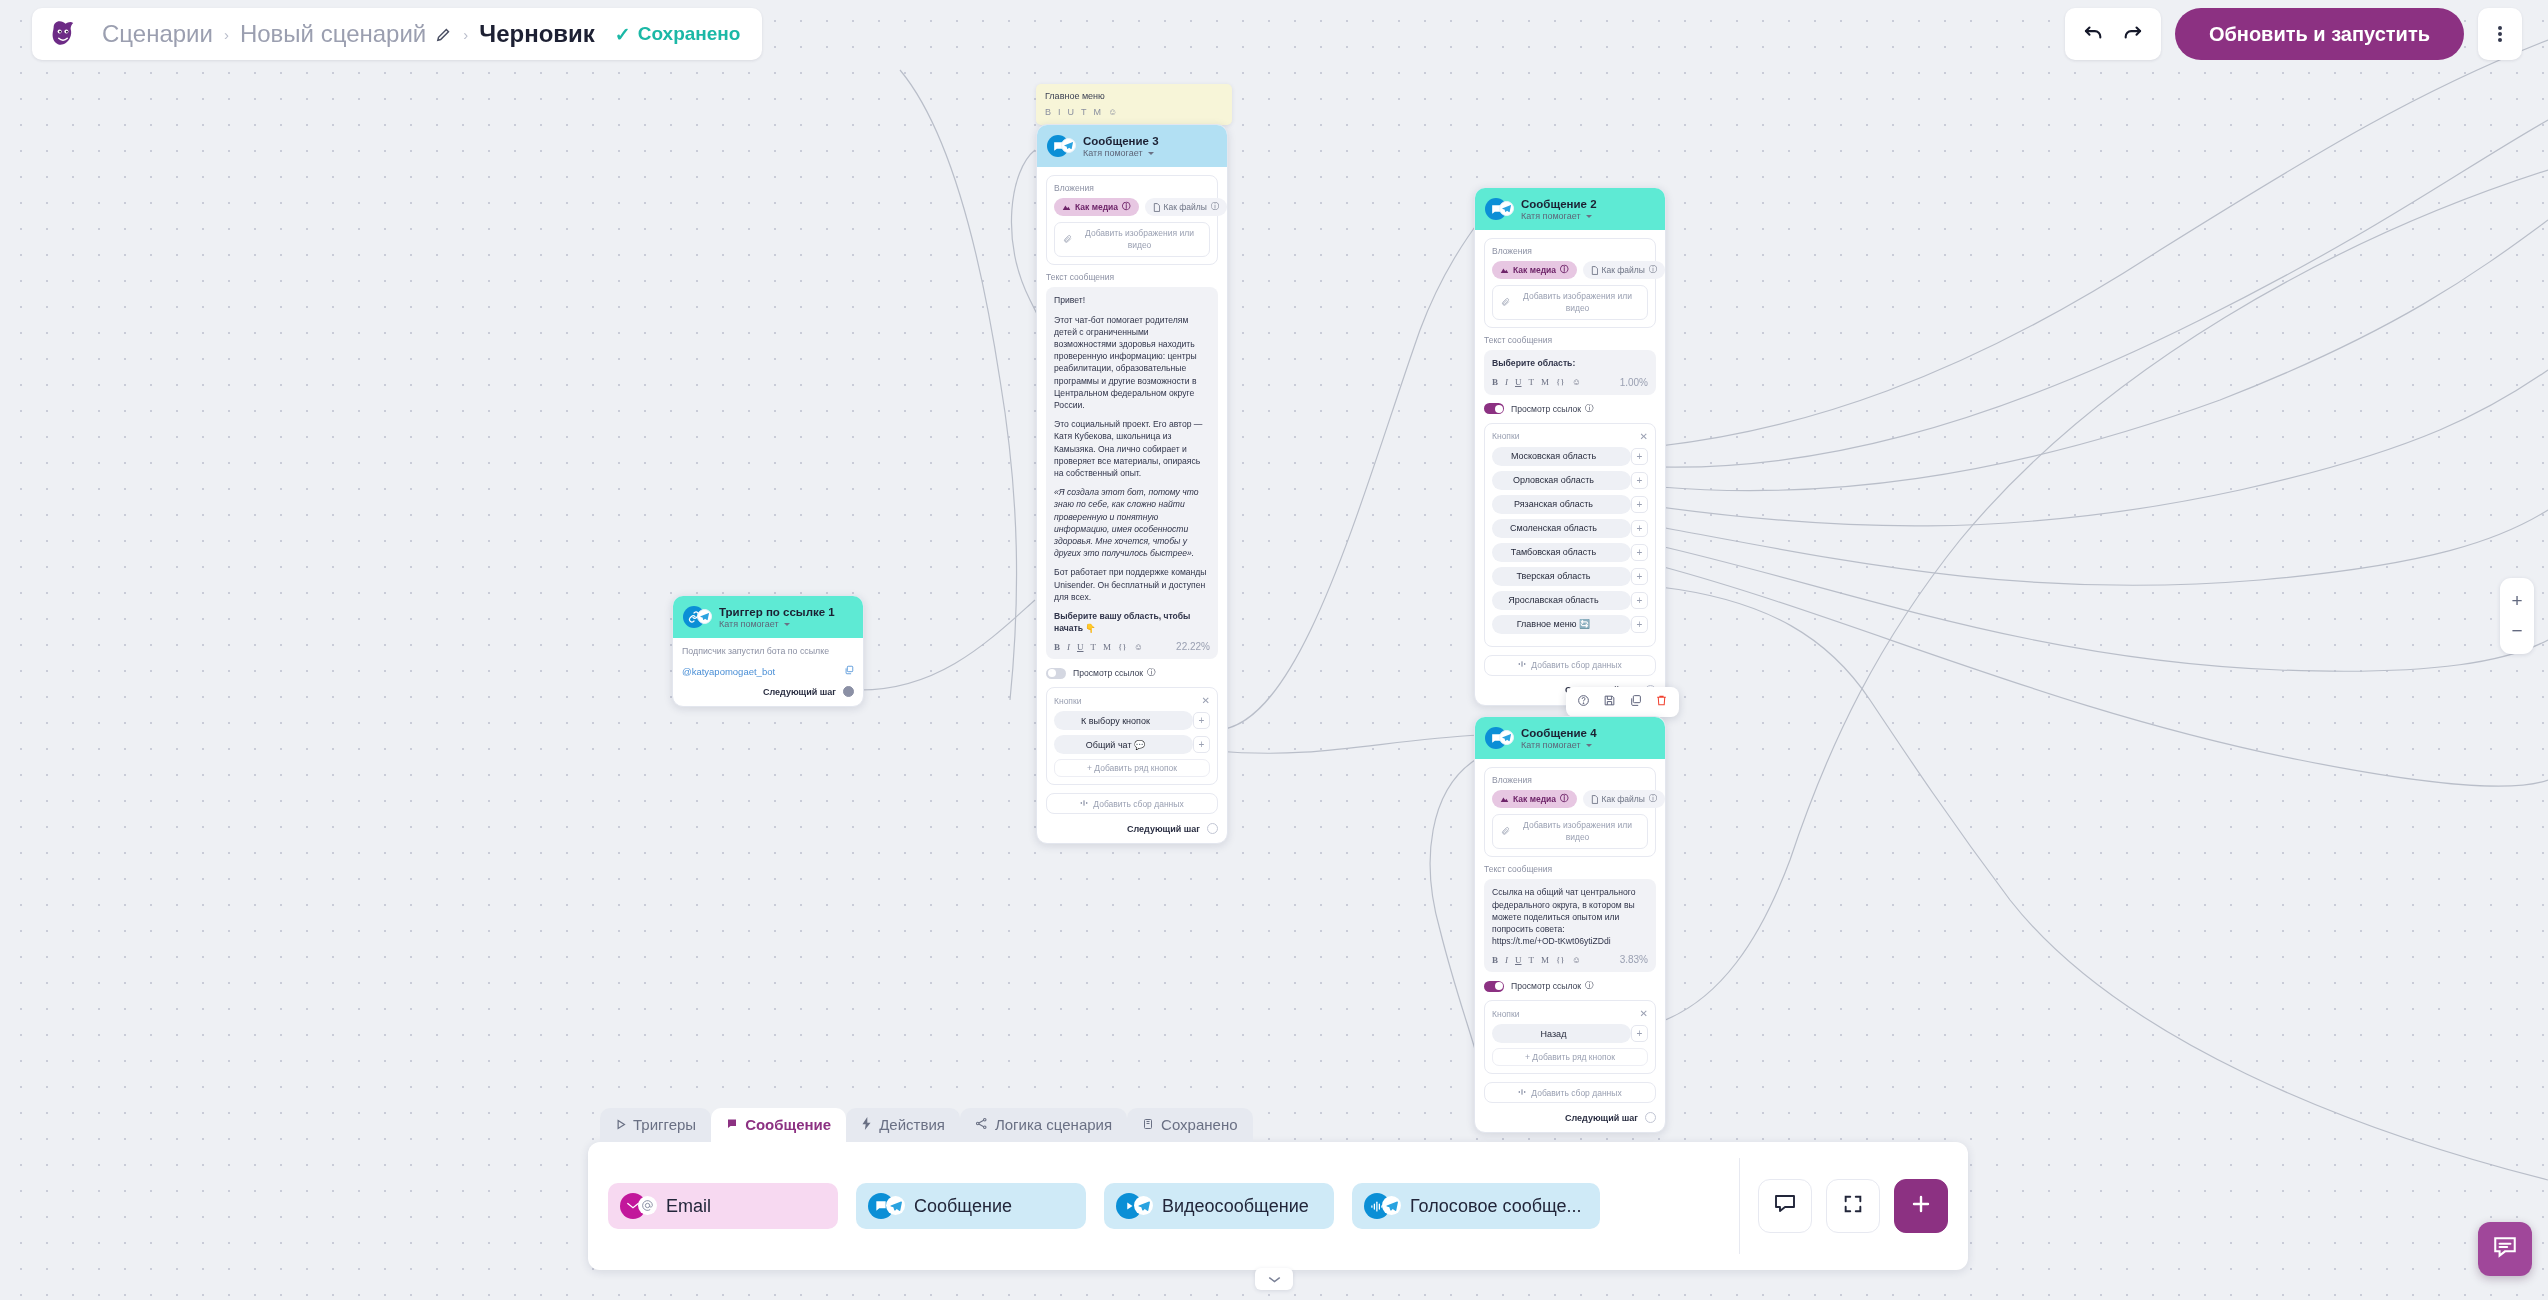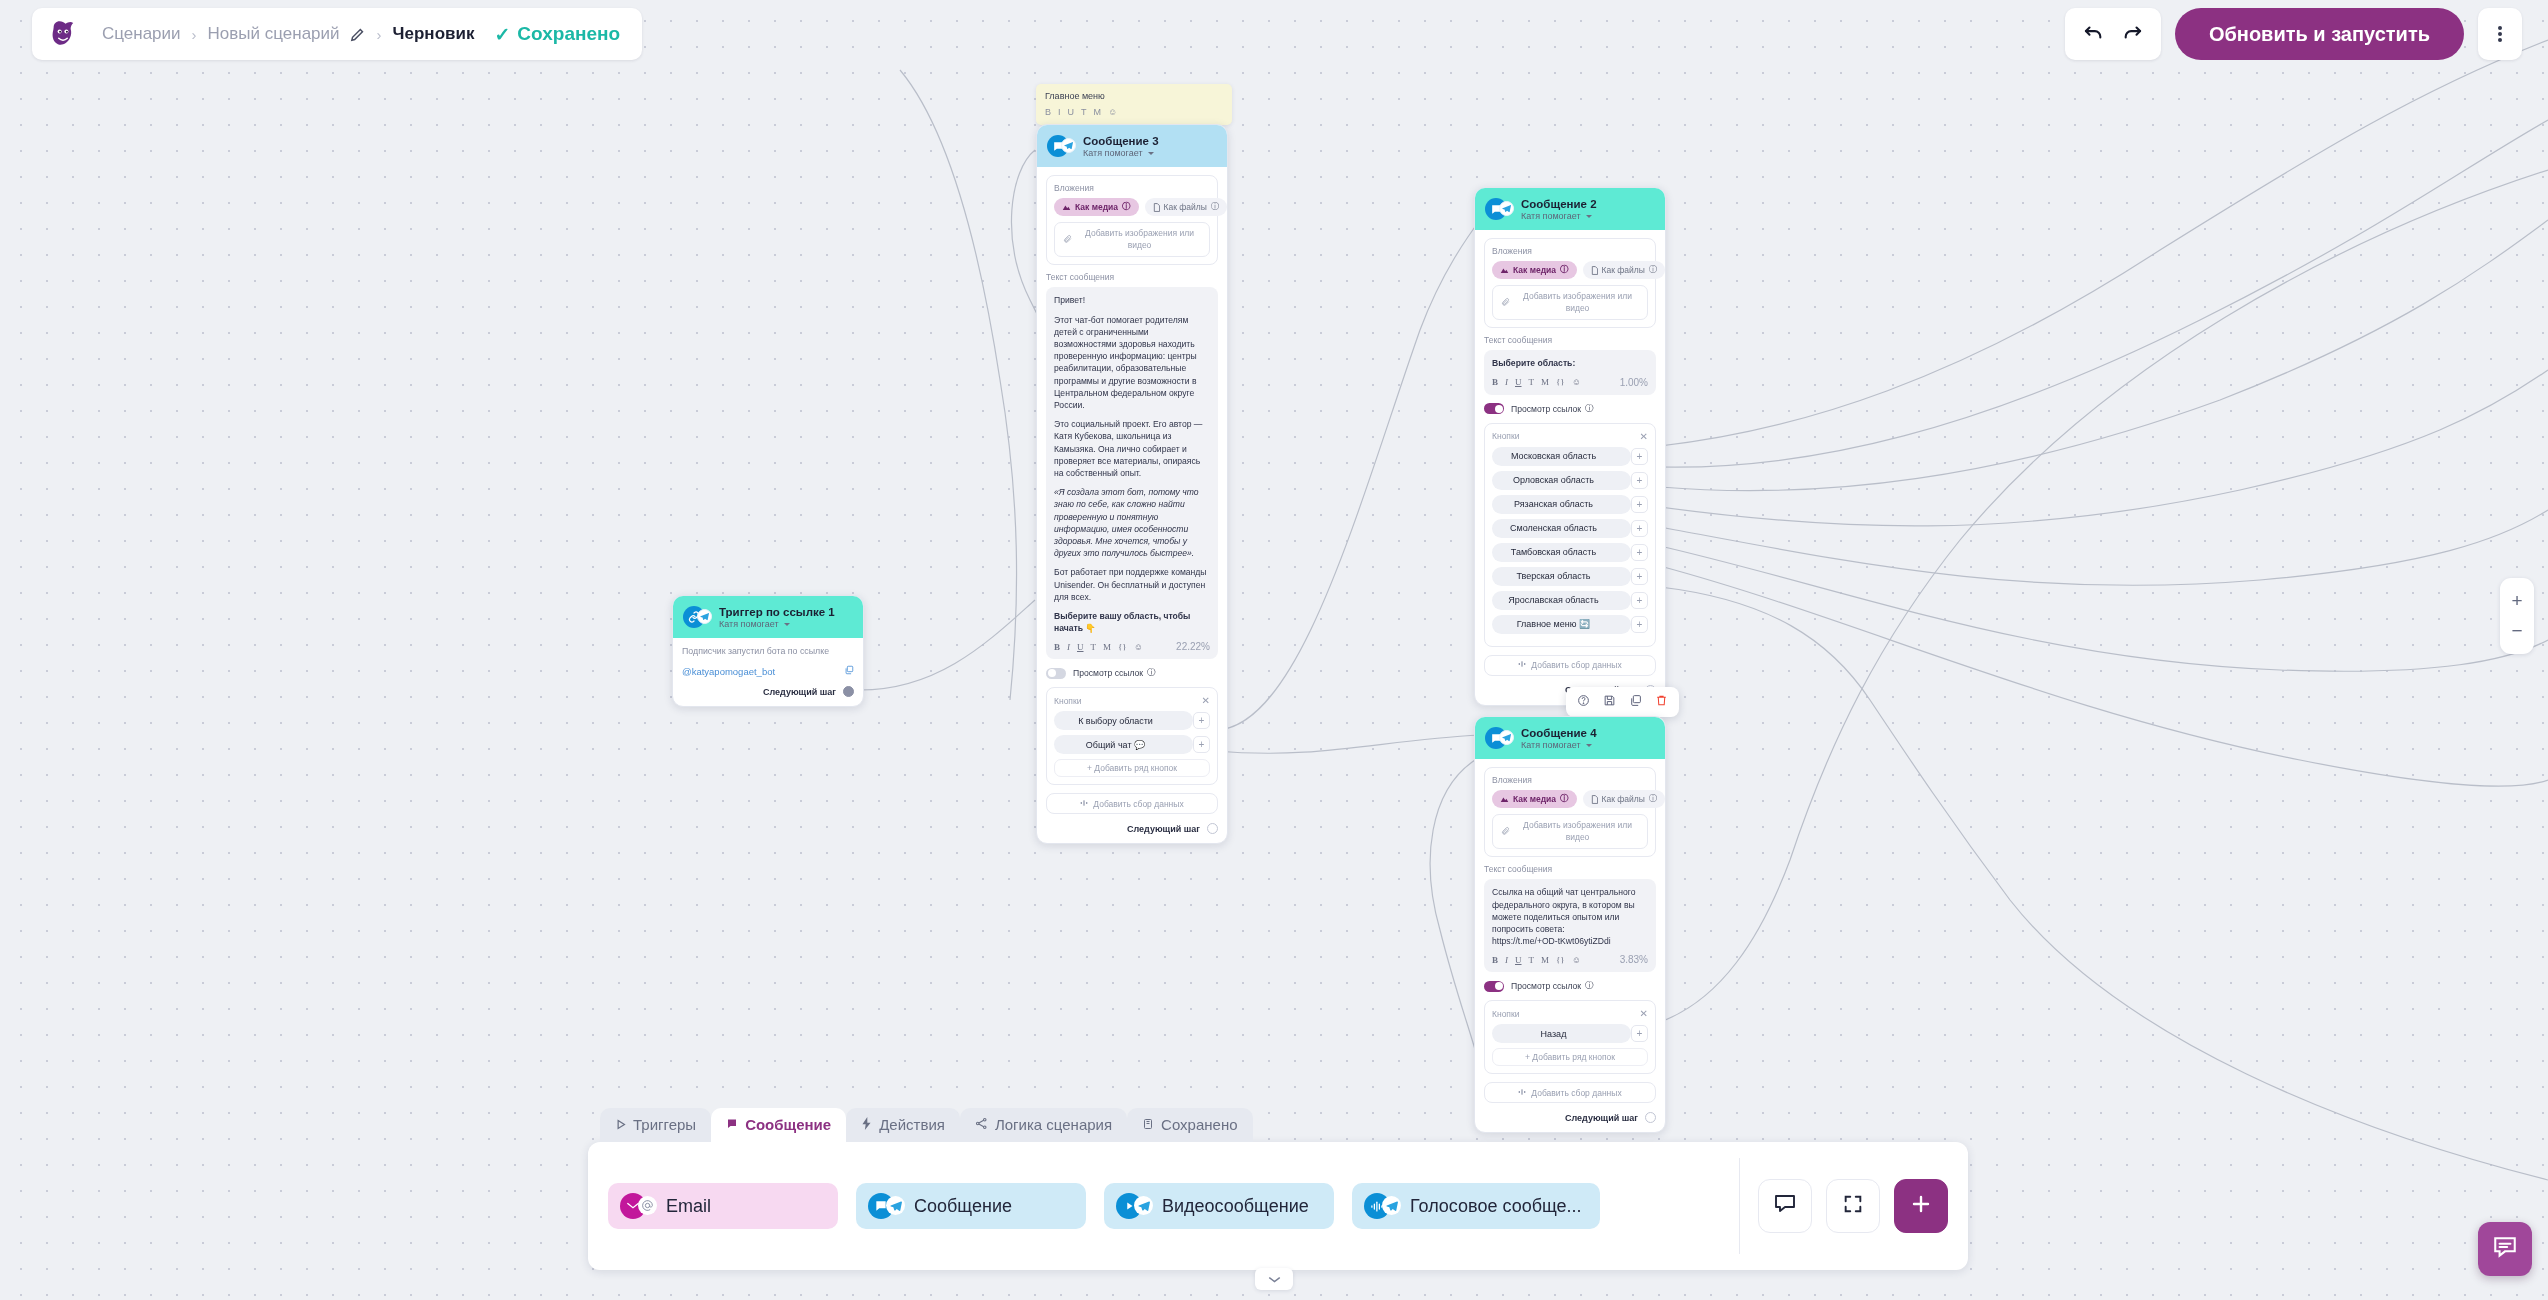--- a/index.html
+++ b/index.html
@@ -26,21 +26,21 @@
     pointer-events: none;
   }
   .hbar-left {
     display: flex; align-items: center; gap: 0px;
     background: #fff; border-radius: 10px; height: 52px;
     padding: 0 22px 0 14px;
     box-shadow: 0 1px 3px rgba(25,30,60,.10);
     pointer-events: auto;
   }
   .logo { width: 34px; height: 34px; margin-right: 22px; flex: none; }
-  .crumb { font-size: 17px; color: #9b9fb0; white-space: nowrap; }
+  .crumb { font-size: 24px; color: #9b9fb0; white-space: nowrap; }
   .crumb.active { color: #1d2033; font-weight: 700; }
   .sep { font-size: 15px; color: #b9bdcb; margin: 0 11px; }
   .pencil { width: 17px; height: 17px; margin-left: 9px; }
   .saved {
     display: flex; align-items: center; gap: 7px;
     margin-left: 20px; color: #1bb8a6; font-size: 19px; font-weight: 700;
   }
   .hbar-right { display: flex; align-items: center; gap: 14px; pointer-events: auto; }
   .undo-group {
     background: #fff; border-radius: 10px; height: 52px;
@@ -391,21 +391,21 @@
           <span>ⓘ</span>
         </span>
       </div>
 
       <div class="btn-panel">
         <div class="btn-panel-head">
           <span class="t">Кнопки</span>
           <span class="x">✕</span>
         </div>
         <div class="kb-row">
-          <div class="kb">К выбору области</div>
+          <div class="kb">К выбору кнопок</div>
           <div class="kb-plus">+</div>
         </div>
         <div class="kb-row">
           <div class="kb">Общий чат 💬</div>
           <div class="kb-plus">+</div>
         </div>
         <div class="add-row">+ Добавить ряд кнопок</div>
       </div>
 
       <div class="collect">

